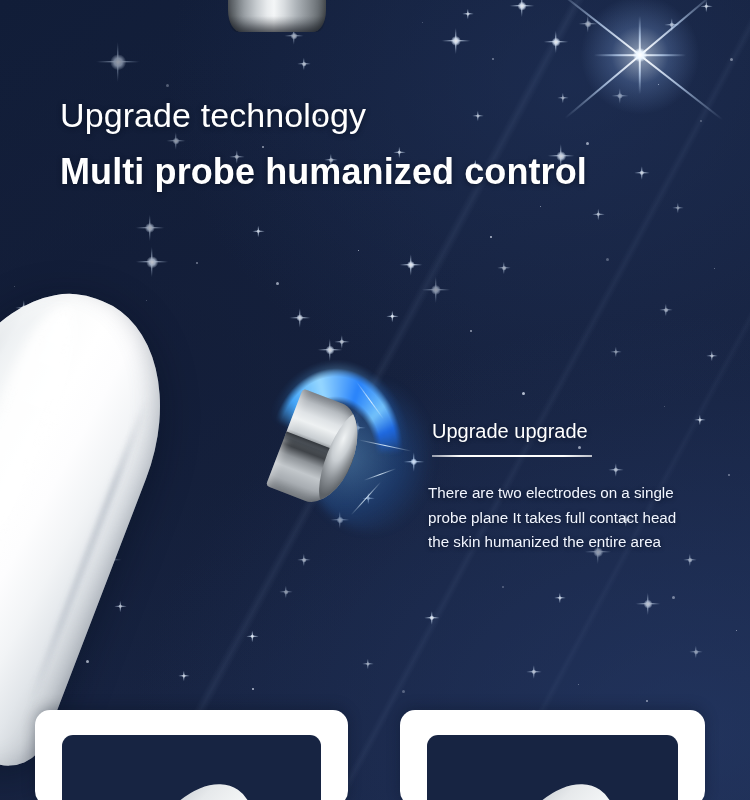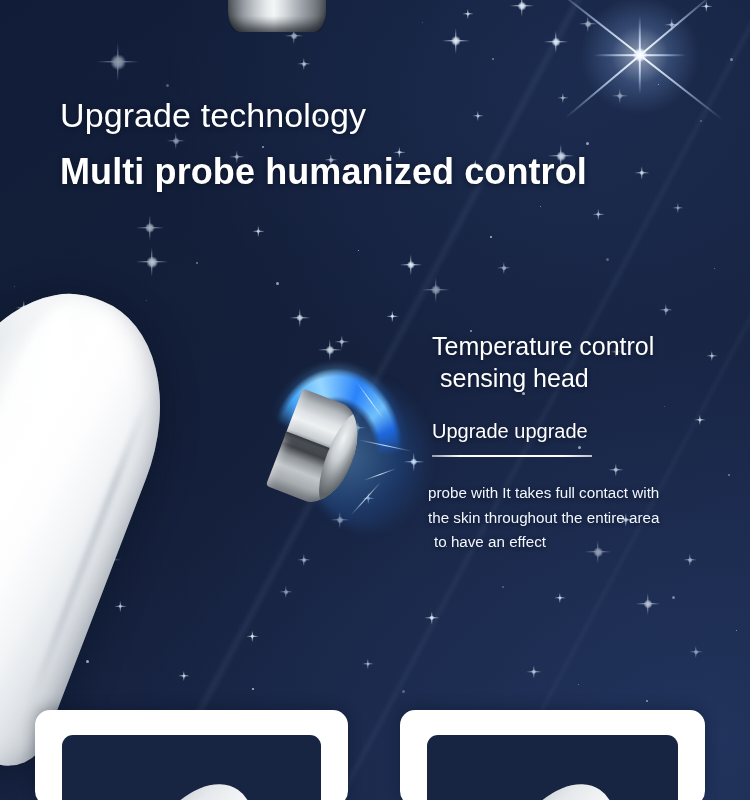--- a/index.html
+++ b/index.html
@@ -745,32 +745,28 @@
     <div class="fil" style="left:66%; top:44%; width:54px; transform:rotate(12deg);"></div>
     <div class="fil" style="left:56%; top:74%; width:44px; transform:rotate(-48deg);"></div>
     <div class="fil" style="left:70%; top:60%; width:34px; transform:rotate(-20deg);"></div>
   </div>
 
   <div class="tip">
     <div class="ring"></div>
     <div class="face"></div>
   </div>
 
-  <div class="sub-head">
-    <span>Temperature control</span>
-    <span class="indent">sensing head</span>
-  </div>
 
   <div class="sec-up">Upgrade upgrade</div>
   <div class="rule"></div>
 
   <div class="para">
-    <span>probe with It takes full contact with</span>
-    <span>the skin throughout the entire area</span>
-    <span class="indent">to have an effect</span>
+    <span>There are two electrodes on a single</span>
+    <span>probe plane It takes full contact head</span>
+    <span>the skin humanized the entire area</span>
   </div>
 
   <div class="card" id="card-left">
     <div class="inner">
       <div class="mini"></div>
     </div>
   </div>
   <div class="card" id="card-right">
     <div class="inner">
       <div class="mini"></div>

